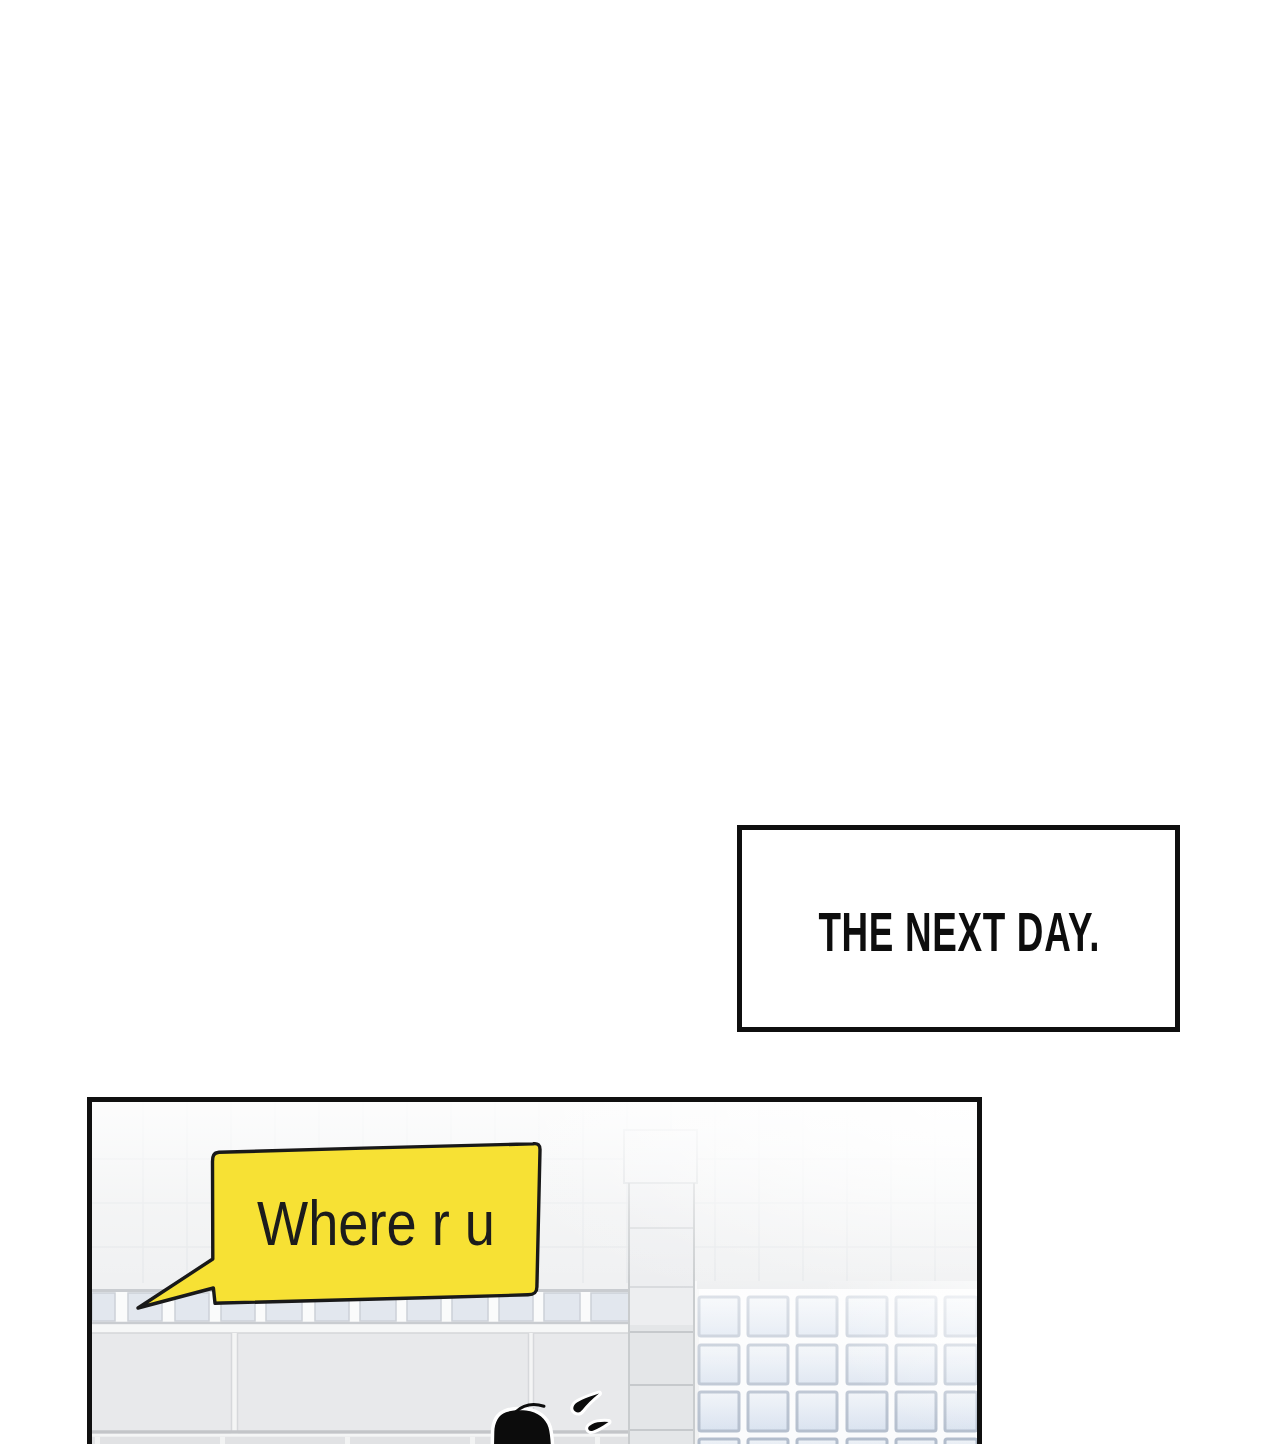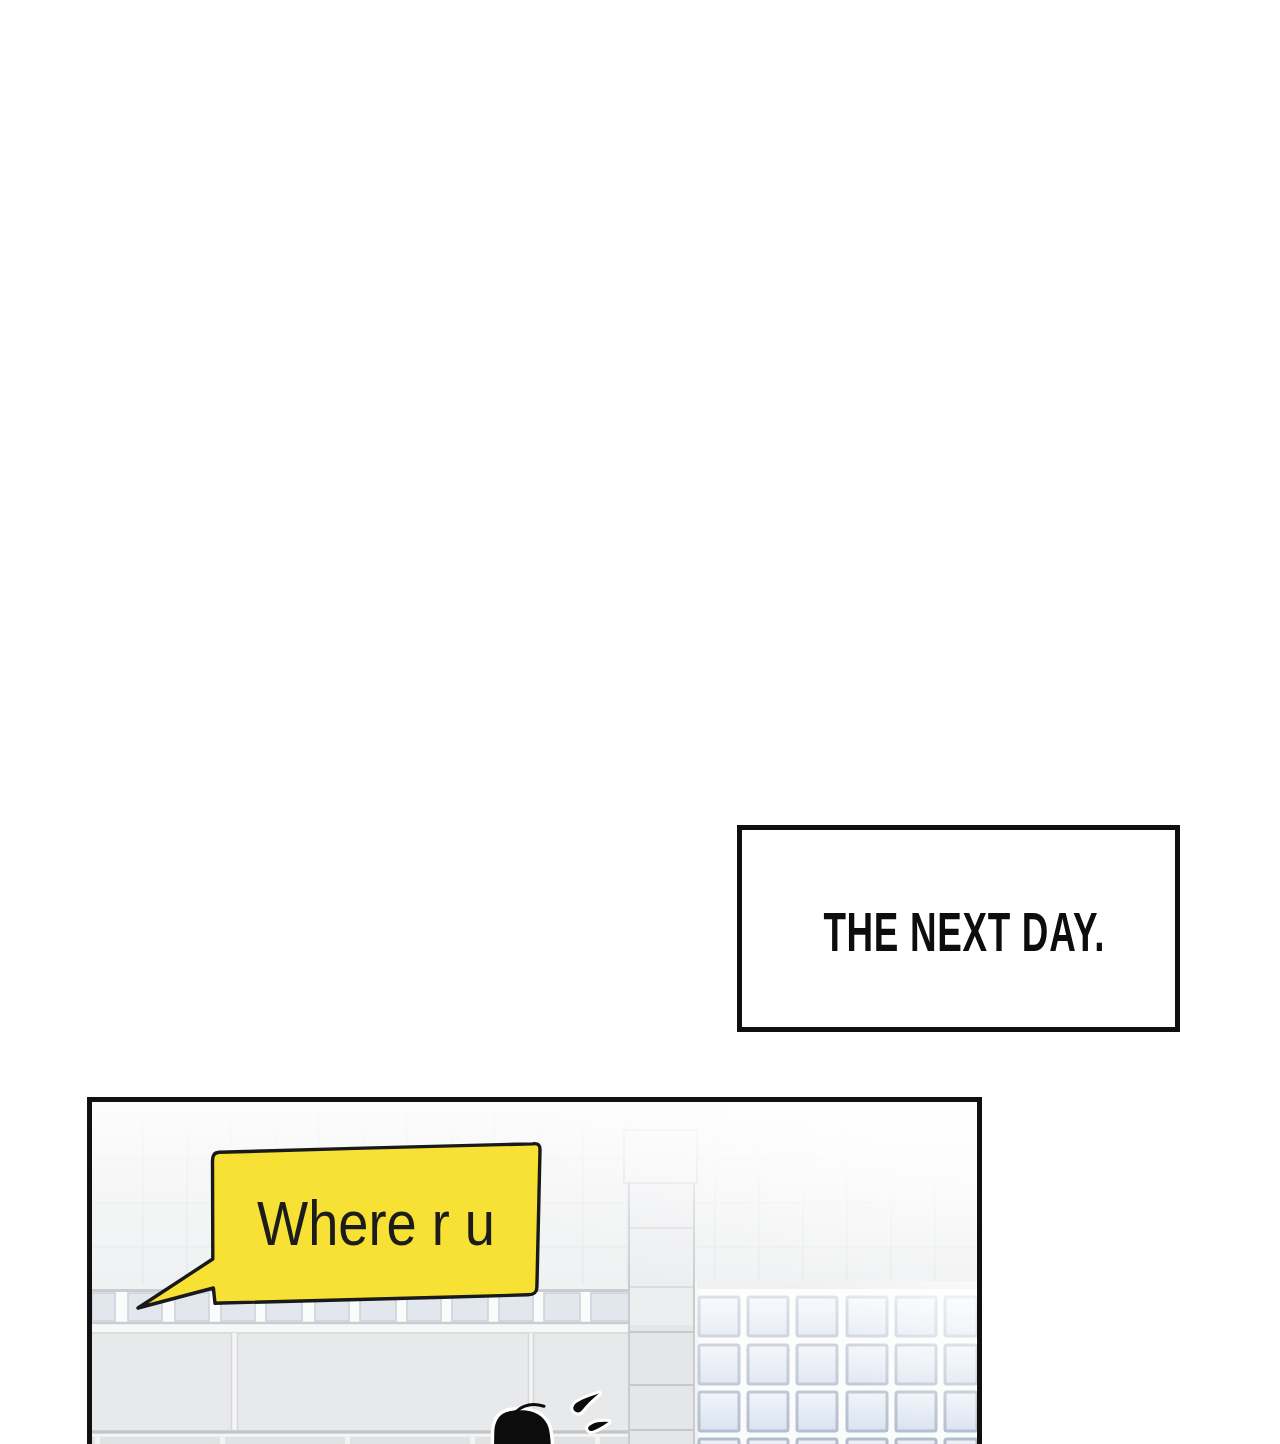--- a/index.html
+++ b/index.html
@@ -3,21 +3,21 @@
 <meta charset="utf-8">
 <style>
   html,body{margin:0;padding:0;}
   body{width:1280px;height:1444px;background:#ffffff;overflow:hidden;position:relative;
        font-family:"Liberation Sans", sans-serif;}
   .abs{position:absolute;}
 </style>
 </head>
 <body>
 
-<div class="abs" id="caption" style="left:737px;top:825px;width:443px;height:207px;border:5px solid #0f0f0f;box-sizing:border-box;display:flex;align-items:center;justify-content:flex-end;">
+<div class="abs" id="caption" style="left:737px;top:825px;width:443px;height:207px;border:5px solid #0f0f0f;box-sizing:border-box;display:flex;align-items:center;justify-content:flex-start;">
 
   <div id="captext" style="font-weight:bold;font-size:55px;letter-spacing:1px;color:#0d0d0d;white-space:nowrap;transform:scaleX(0.67) scaleY(1.0);margin-left:7px;padding-top:6px;">THE NEXT DAY.</div>
 </div>
 
 <div class="abs" id="panel" style="left:87px;top:1097px;width:895px;height:400px;border:5px solid #101010;box-sizing:border-box;background:#f4f5f6;"></div>
 
 <svg class="abs" id="art" style="left:92px;top:1102px;" width="885" height="342" viewBox="0 0 885 342">
   <defs>
     <linearGradient id="blockfill" x1="0" y1="0" x2="0" y2="1">
       <stop offset="0" stop-color="#eef2f7"></stop>

